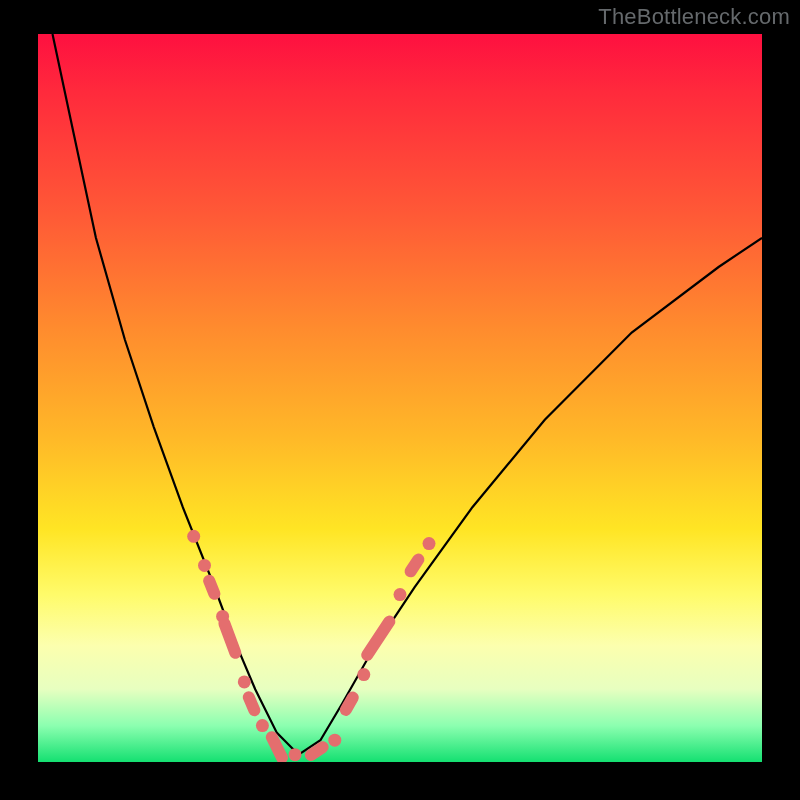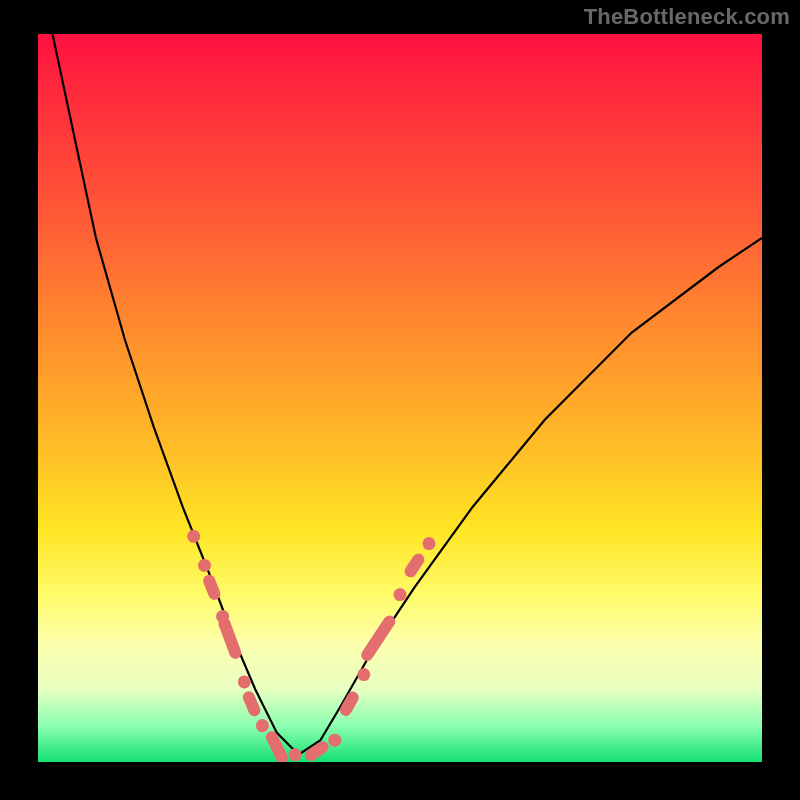--- a/index.html
+++ b/index.html
@@ -16,21 +16,21 @@
     width: 800px;
     height: 800px;
     background: #000;
   }
   .watermark {
     position: absolute;
     top: 4px;
     right: 10px;
     color: #65696c;
     font-size: 22px;
-    font-weight: 700;
+    font-weight: 400;
     letter-spacing: 0.2px;
     z-index: 30;
     pointer-events: none;
   }
   .plot-area {
     position: absolute;
     left: 38px;
     top: 34px;
     width: 724px;
     height: 728px;

